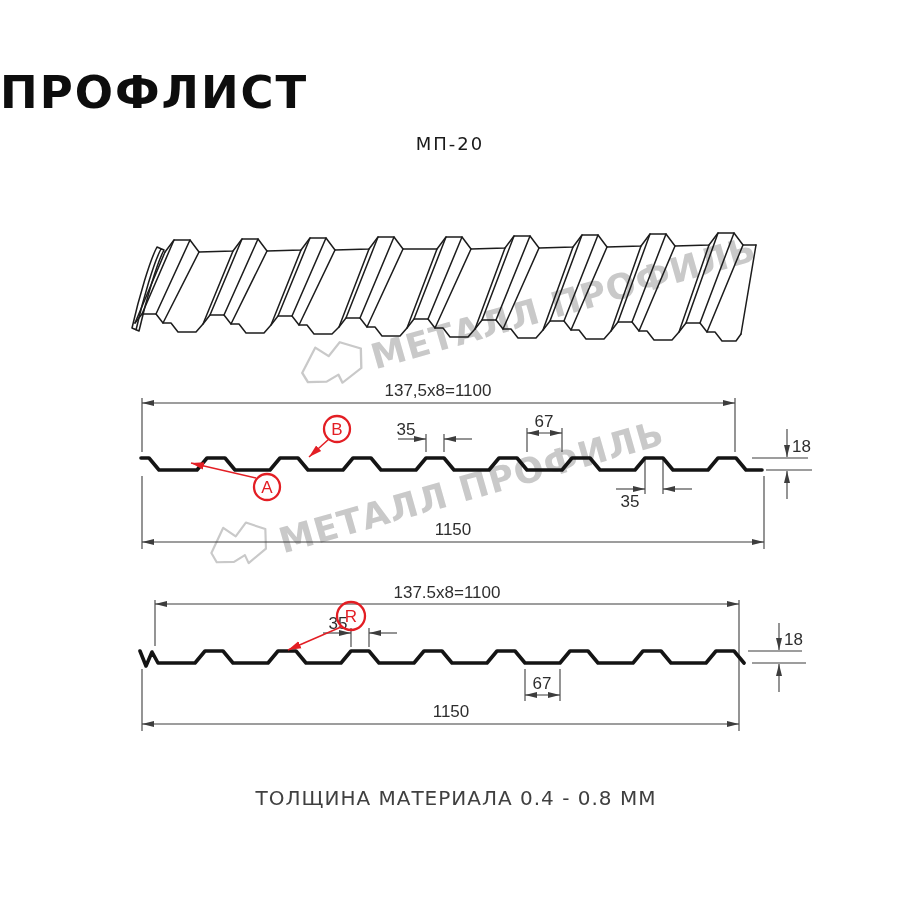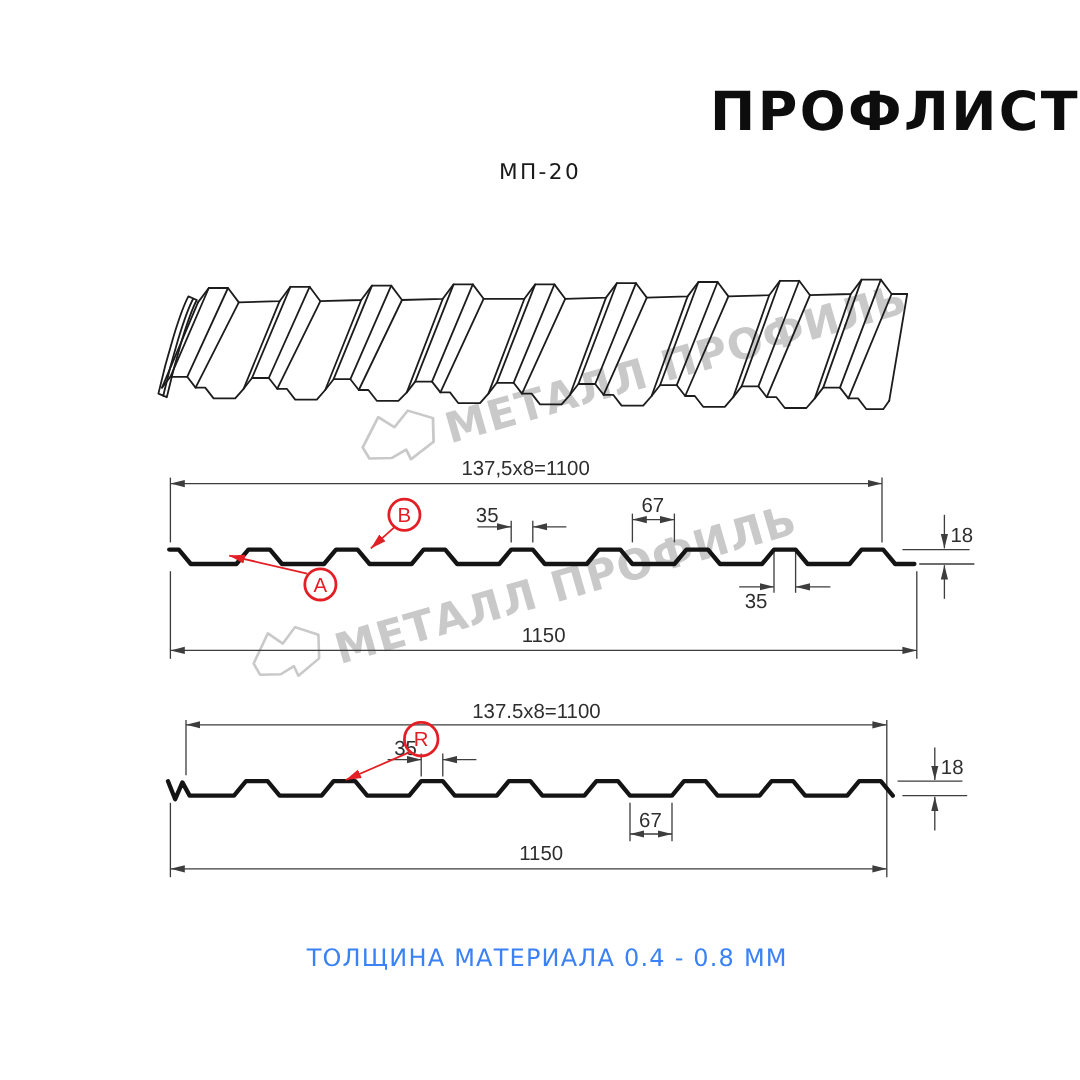--- a/index.html
+++ b/index.html
@@ -1,26 +1,26 @@
 <!DOCTYPE html>
 <html><head>
 <meta charset="utf-8">
 <style>
   html,body{margin:0;padding:0;background:#ffffff;}
   .page{position:relative;width:900px;height:900px;background:#ffffff;overflow:hidden;
         font-family:"Liberation Sans",sans-serif;}
-  .title{position:absolute;top:66px;left:0;right:0;text-align:right;
+  .title{position:absolute;top:66px;left:0;right:0;text-align:left;
          font-family:"DejaVu Sans",sans-serif;font-weight:bold;font-size:45px;
          letter-spacing:2px;color:#0d0d0d;}
   .subtitle{position:absolute;top:133px;left:0;right:0;text-align:center;
             font-family:"DejaVu Sans",sans-serif;font-weight:normal;font-size:18px;
             letter-spacing:2px;color:#1a1a1a;}
   .footer{position:absolute;top:786px;left:12px;right:0;text-align:center;
           font-family:"DejaVu Sans",sans-serif;font-weight:normal;font-size:20px;
-          letter-spacing:1px;color:#3b82f6;}
+          letter-spacing:1px;color:#404040;}
   svg{position:absolute;left:0;top:0;}
   .dimtext{font-family:"Liberation Sans",sans-serif;font-size:17px;fill:#2e2e2e;}
   .callout{font-family:"Liberation Sans",sans-serif;font-size:17px;fill:#e31e24;}
   .wm{font-family:"DejaVu Sans",sans-serif;font-weight:bold;font-size:35px;
       fill:#c9c9c9;letter-spacing:1px;}
 </style>
 </head>
 <body>
 
 <div class="page">

